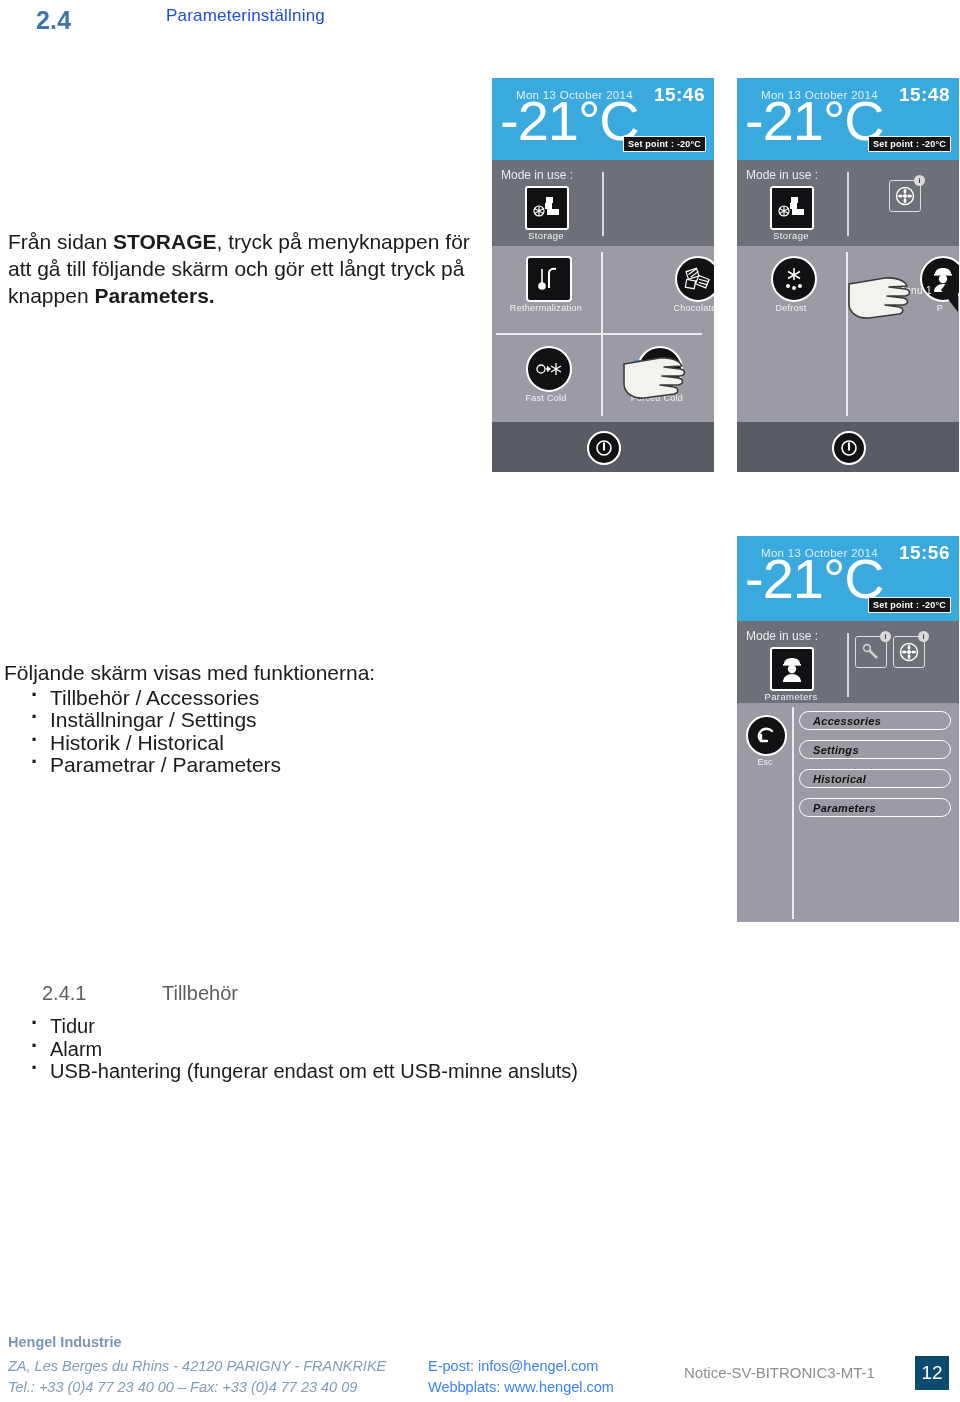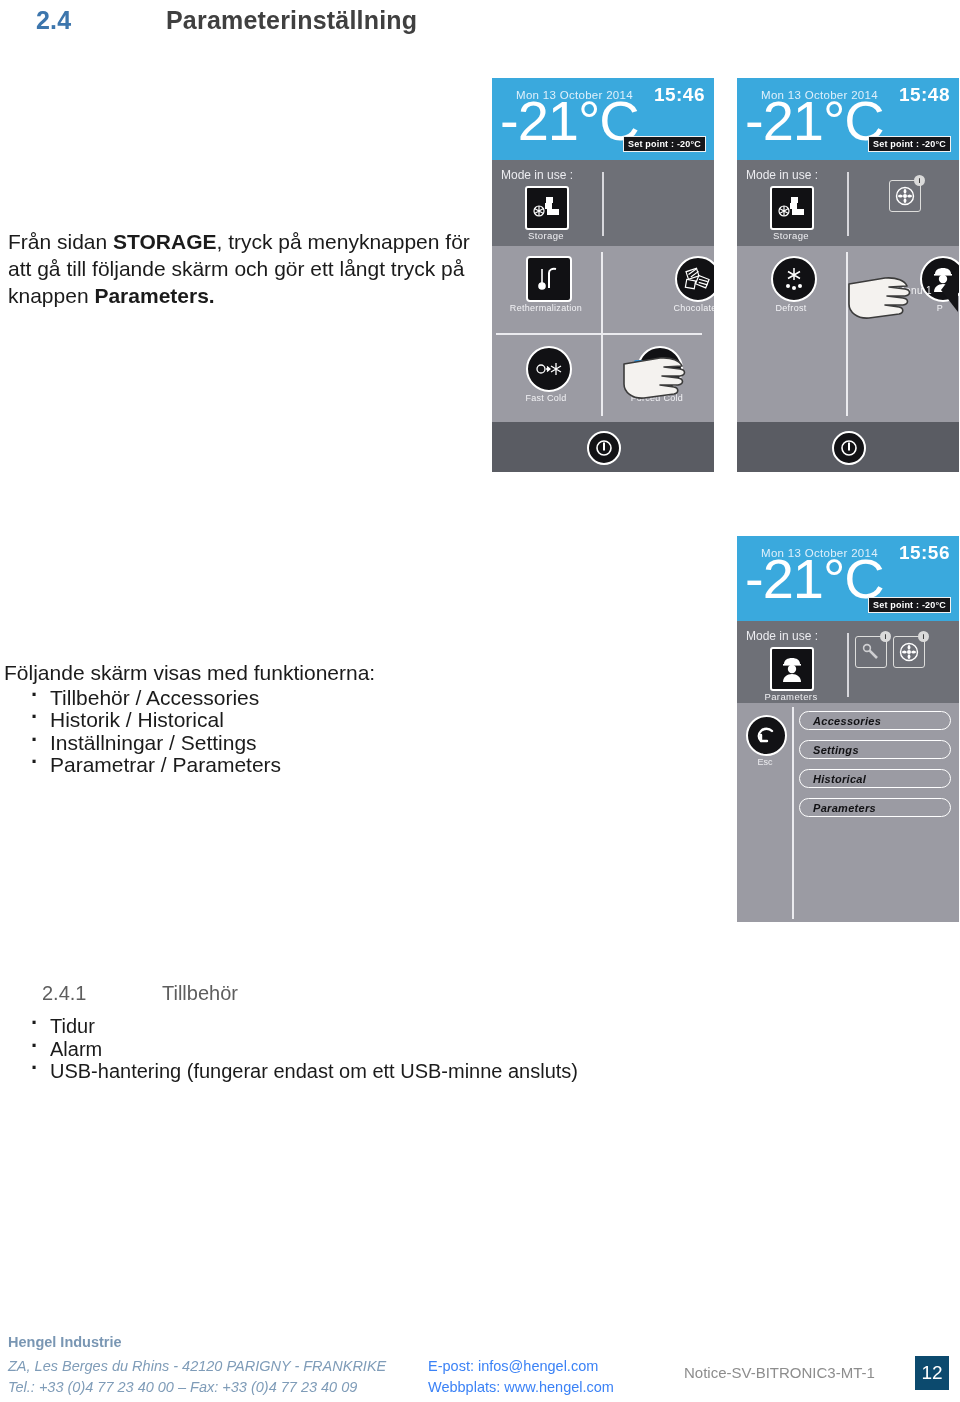--- a/index.html
+++ b/index.html
@@ -30,23 +30,23 @@
     top: 0;
     font-size: 25px;
     font-weight: bold;
     color: #3d76ad;
     letter-spacing: .2px;
   }
   .sec-title {
     position: absolute;
     left: 158px;
     top: 0;
-    font-size: 25px;
-    font-weight: bold;
-    color: #404040;
+    font-size: 17px;
+    font-weight: normal;
+    color: #1d4ed8;
     letter-spacing: .2px;
   }
 
   
   .para1 {
     position: absolute;
     left: 8px;
     top: 228px;
     width: 470px;
     font-size: 21px;
@@ -496,22 +496,22 @@
 </div>
 
 <div class="para1">
   <span>Från sidan </span><b>STORAGE</b><span>, tryck på menyknappen för att gå till följande skärm och gör ett långt tryck på knappen </span><b>Parameters.</b>
 </div>
 
 <div class="para2">
   <p class="lead">Följande skärm visas med funktionerna:</p>
   <ul class="bullets">
     <li>Tillbehör / Accessories</li>
+    <li>Inställningar / Settings</li>
     <li>Historik / Historical</li>
-    <li>Inställningar / Settings</li>
     <li>Parametrar / Parameters</li>
   </ul>
 </div>
 
 <div class="subsec">
   <span class="subsec-num">2.4.1</span>
   <span class="subsec-title">Tillbehör</span>
 </div>
 <ul class="sub-bullets">
   <li>Tidur</li>

